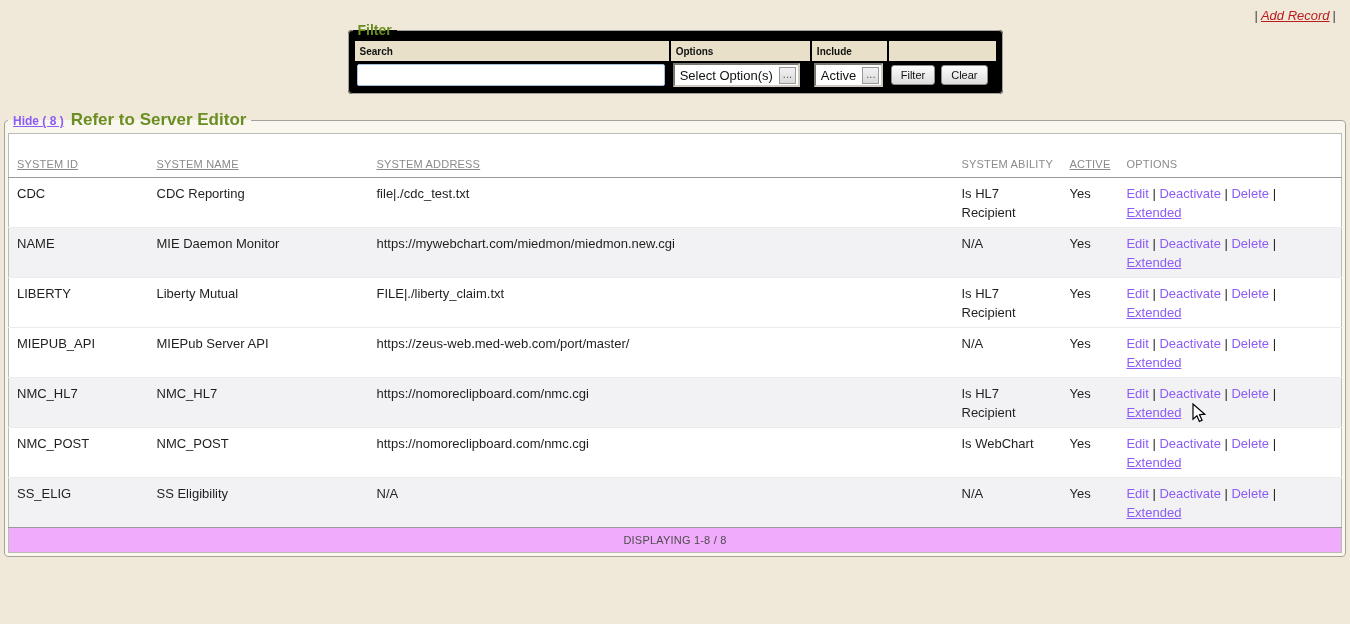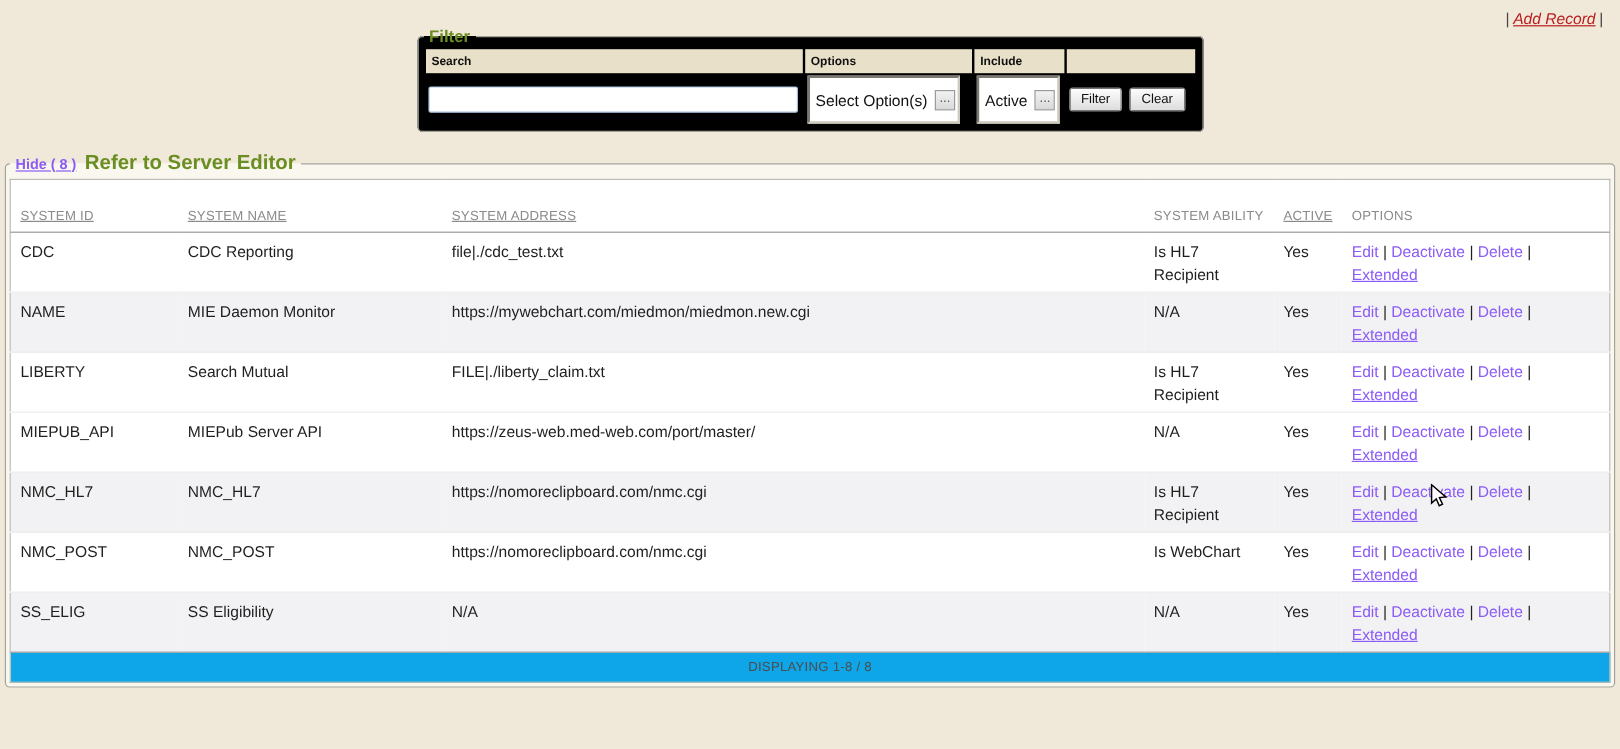--- a/index.html
+++ b/index.html
@@ -71,21 +71,21 @@
     background: #fff;
     font-size: 13px;
     padding: 0 4px;
     outline: none;
   }
   .msel {
     display: inline-flex;
     align-items: center;
     border: 2px inset #cfcac0;
     background: #fff;
-    height: 40px;
+    height: 24px;
     padding: 0 2px 0 5px;
     font-size: 13px;
     color: #111;
     cursor: pointer;
     white-space: nowrap;
   }
   .msel .dots {
     margin-left: 6px;
     border: 1px solid #9a9a9a;
     background: linear-gradient(#f2f2f2, #d9d9d9);
@@ -157,21 +157,21 @@
   .data-table tbody tr { border-top: 1px solid #ebebeb; }
   .data-table tbody tr.alt { background: #f2f2f4; }
   .data-table a.opt {
     color: #8b5cf6;
     text-decoration: none;
     cursor: pointer;
   }
   .data-table a.opt.ext { text-decoration: underline; }
   .data-table tfoot td {
     border-top: 1px solid #9a9a9a;
-    background: #0ea5e9;
+    background: #f0abfc;
     text-align: center;
     font-size: 11px;
     color: #4d4d4d;
     padding: 6px 0;
     letter-spacing: 0.2px;
   }
 
   
   .cursor {
     position: absolute;
@@ -258,21 +258,21 @@
         <tr class="alt">
           <td>NAME</td>
           <td>MIE Daemon Monitor</td>
           <td>https://mywebchart.com/miedmon/miedmon.new.cgi</td>
           <td>N/A</td>
           <td>Yes</td>
           <td><a class="opt">Edit</a> | <a class="opt">Deactivate</a> | <a class="opt">Delete</a> | <br><a class="opt ext">Extended</a></td>
         </tr>
         <tr>
           <td>LIBERTY</td>
-          <td>Search Mutual</td>
+          <td>Liberty Mutual</td>
           <td>FILE|./liberty_claim.txt</td>
           <td>Is HL7 Recipient</td>
           <td>Yes</td>
           <td><a class="opt">Edit</a> | <a class="opt">Deactivate</a> | <a class="opt">Delete</a> | <br><a class="opt ext">Extended</a></td>
         </tr>
         <tr>
           <td>MIEPUB_API</td>
           <td>MIEPub Server API</td>
           <td>https://zeus-web.med-web.com/port/master/</td>
           <td>N/A</td>

